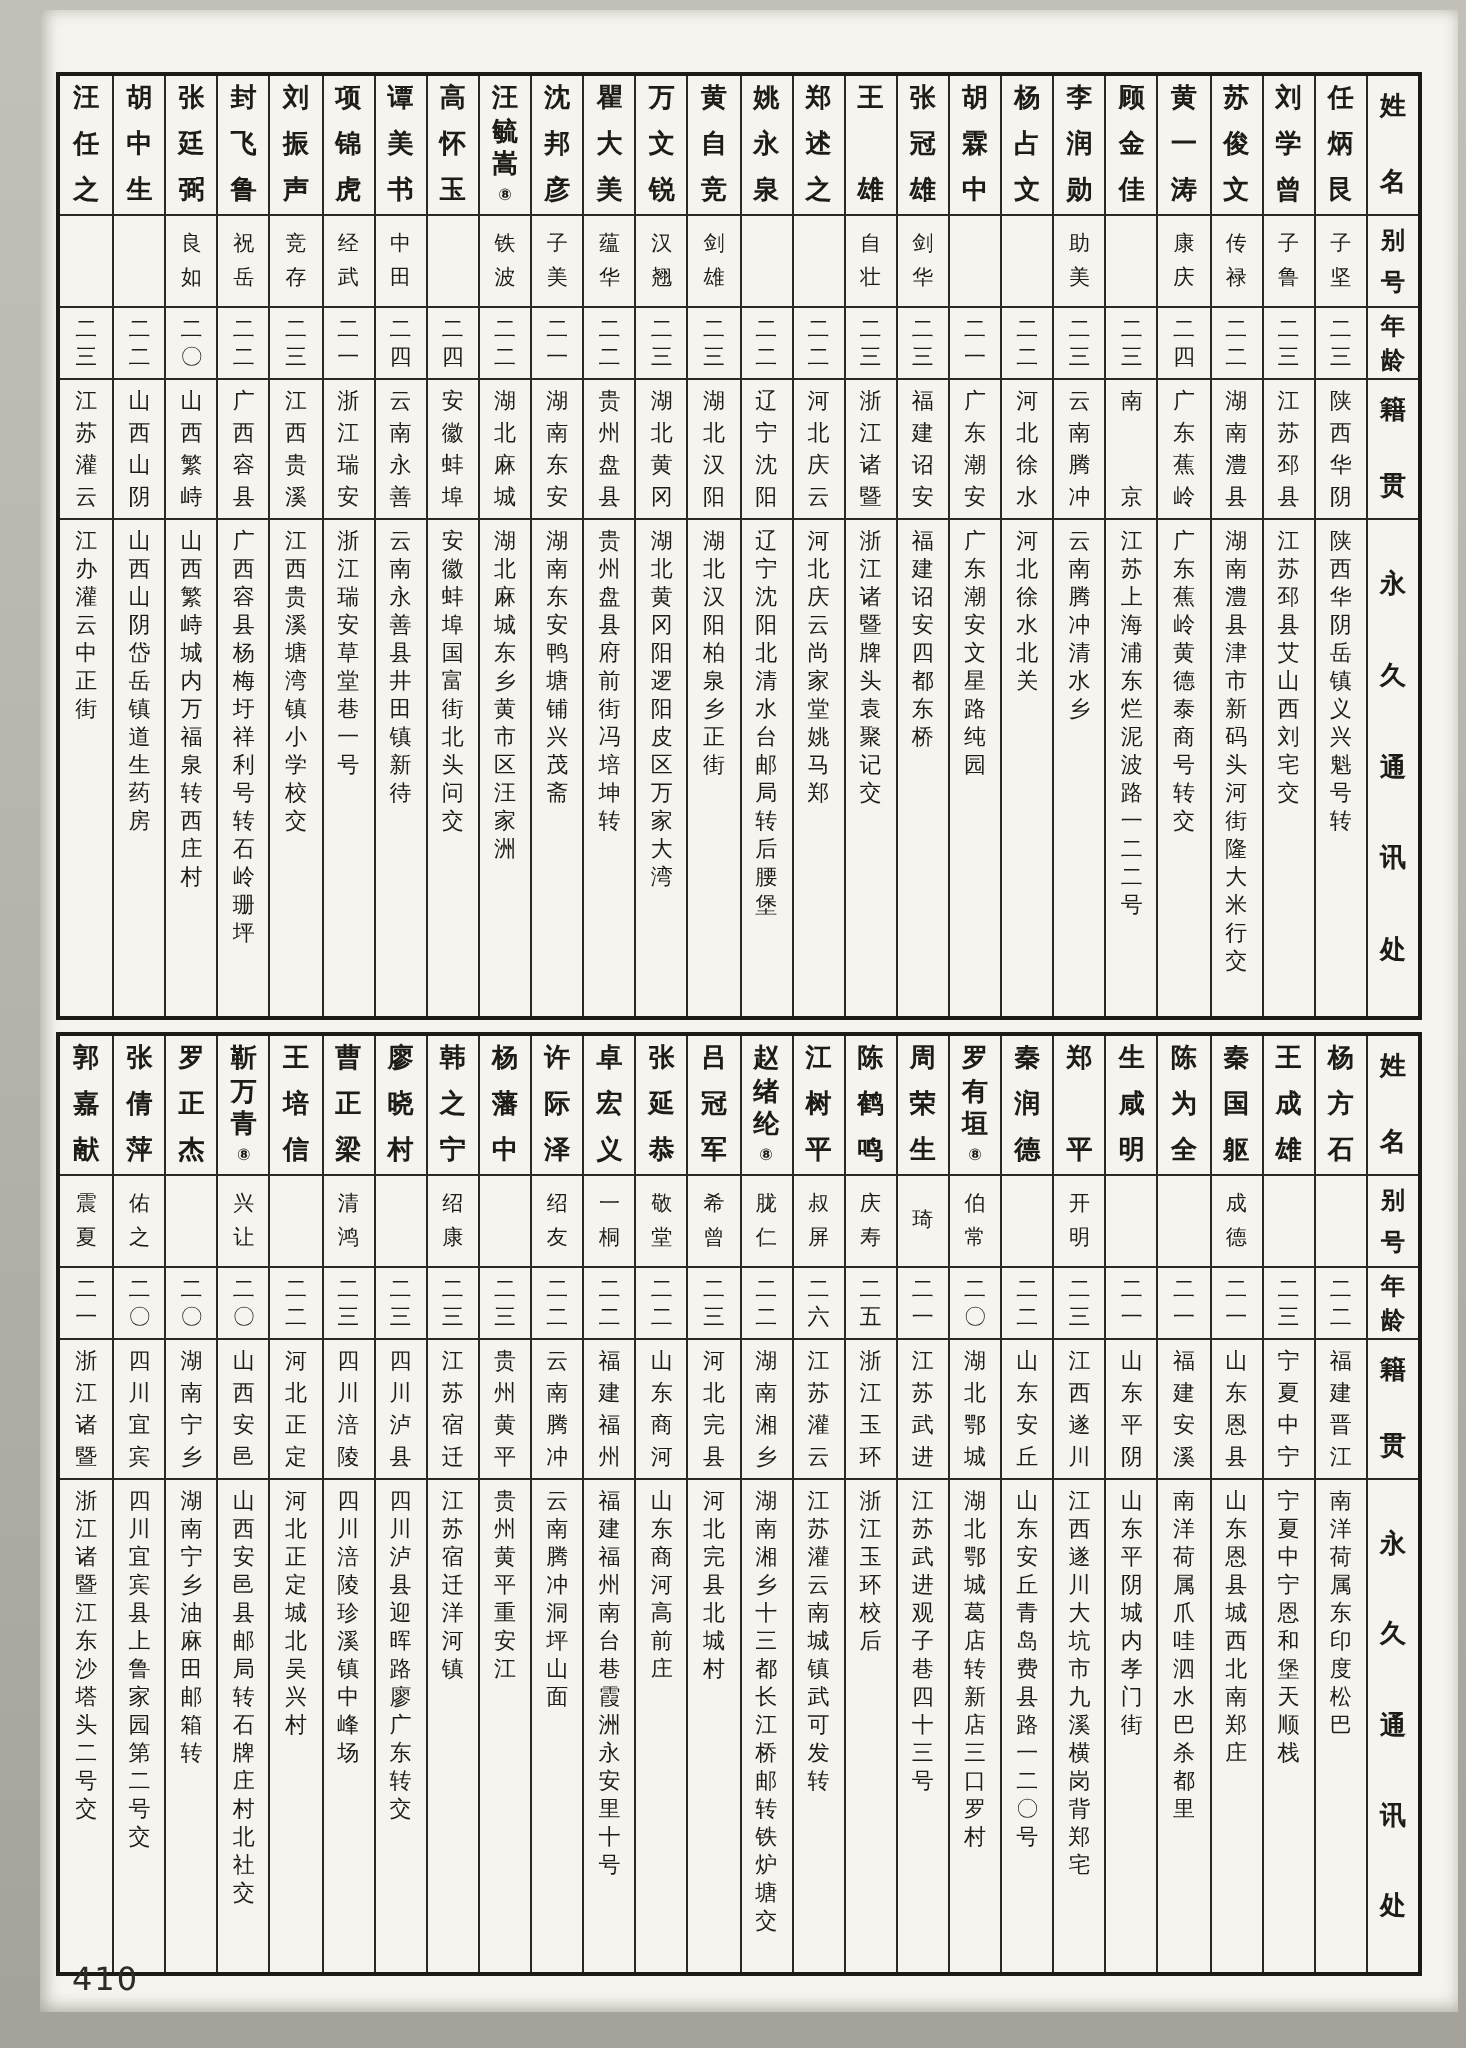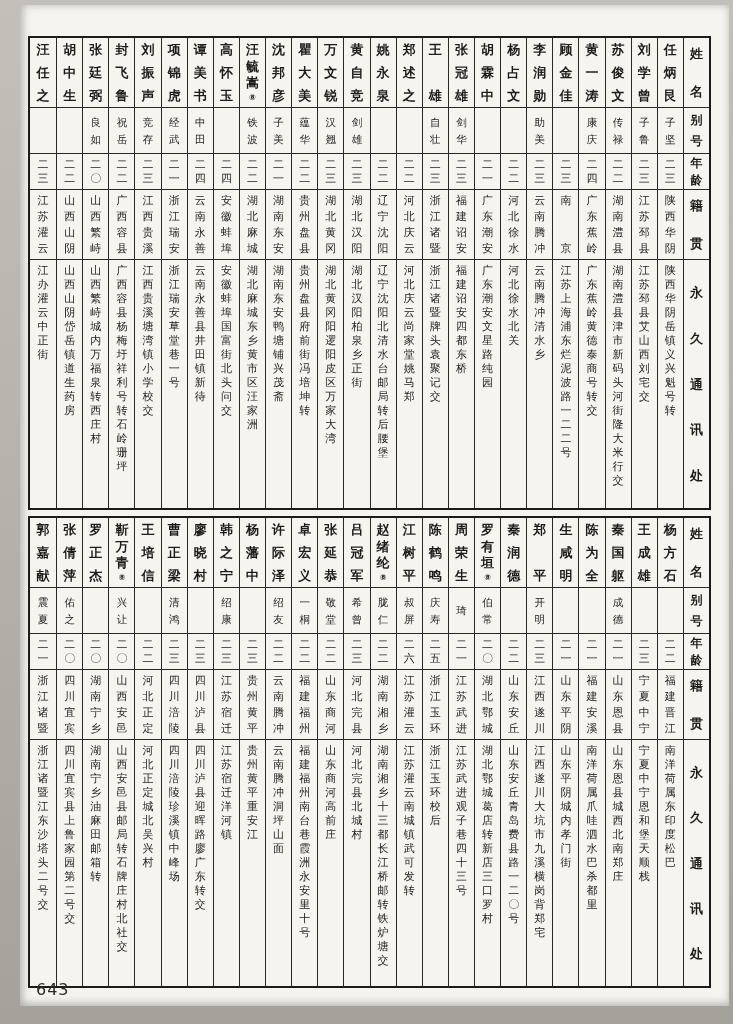--- a/index.html
+++ b/index.html
@@ -1719,14 +1719,14 @@
           <i>东</i>
           <i>沙</i>
           <i>塔</i>
           <i>头</i>
           <i>二</i>
           <i>号</i>
           <i>交</i>
         </div>
       </div>
     </div>
-  <div class="page-number">643</div>
+  <div class="page-number">410</div>
 </div>
 
 </body></html>

